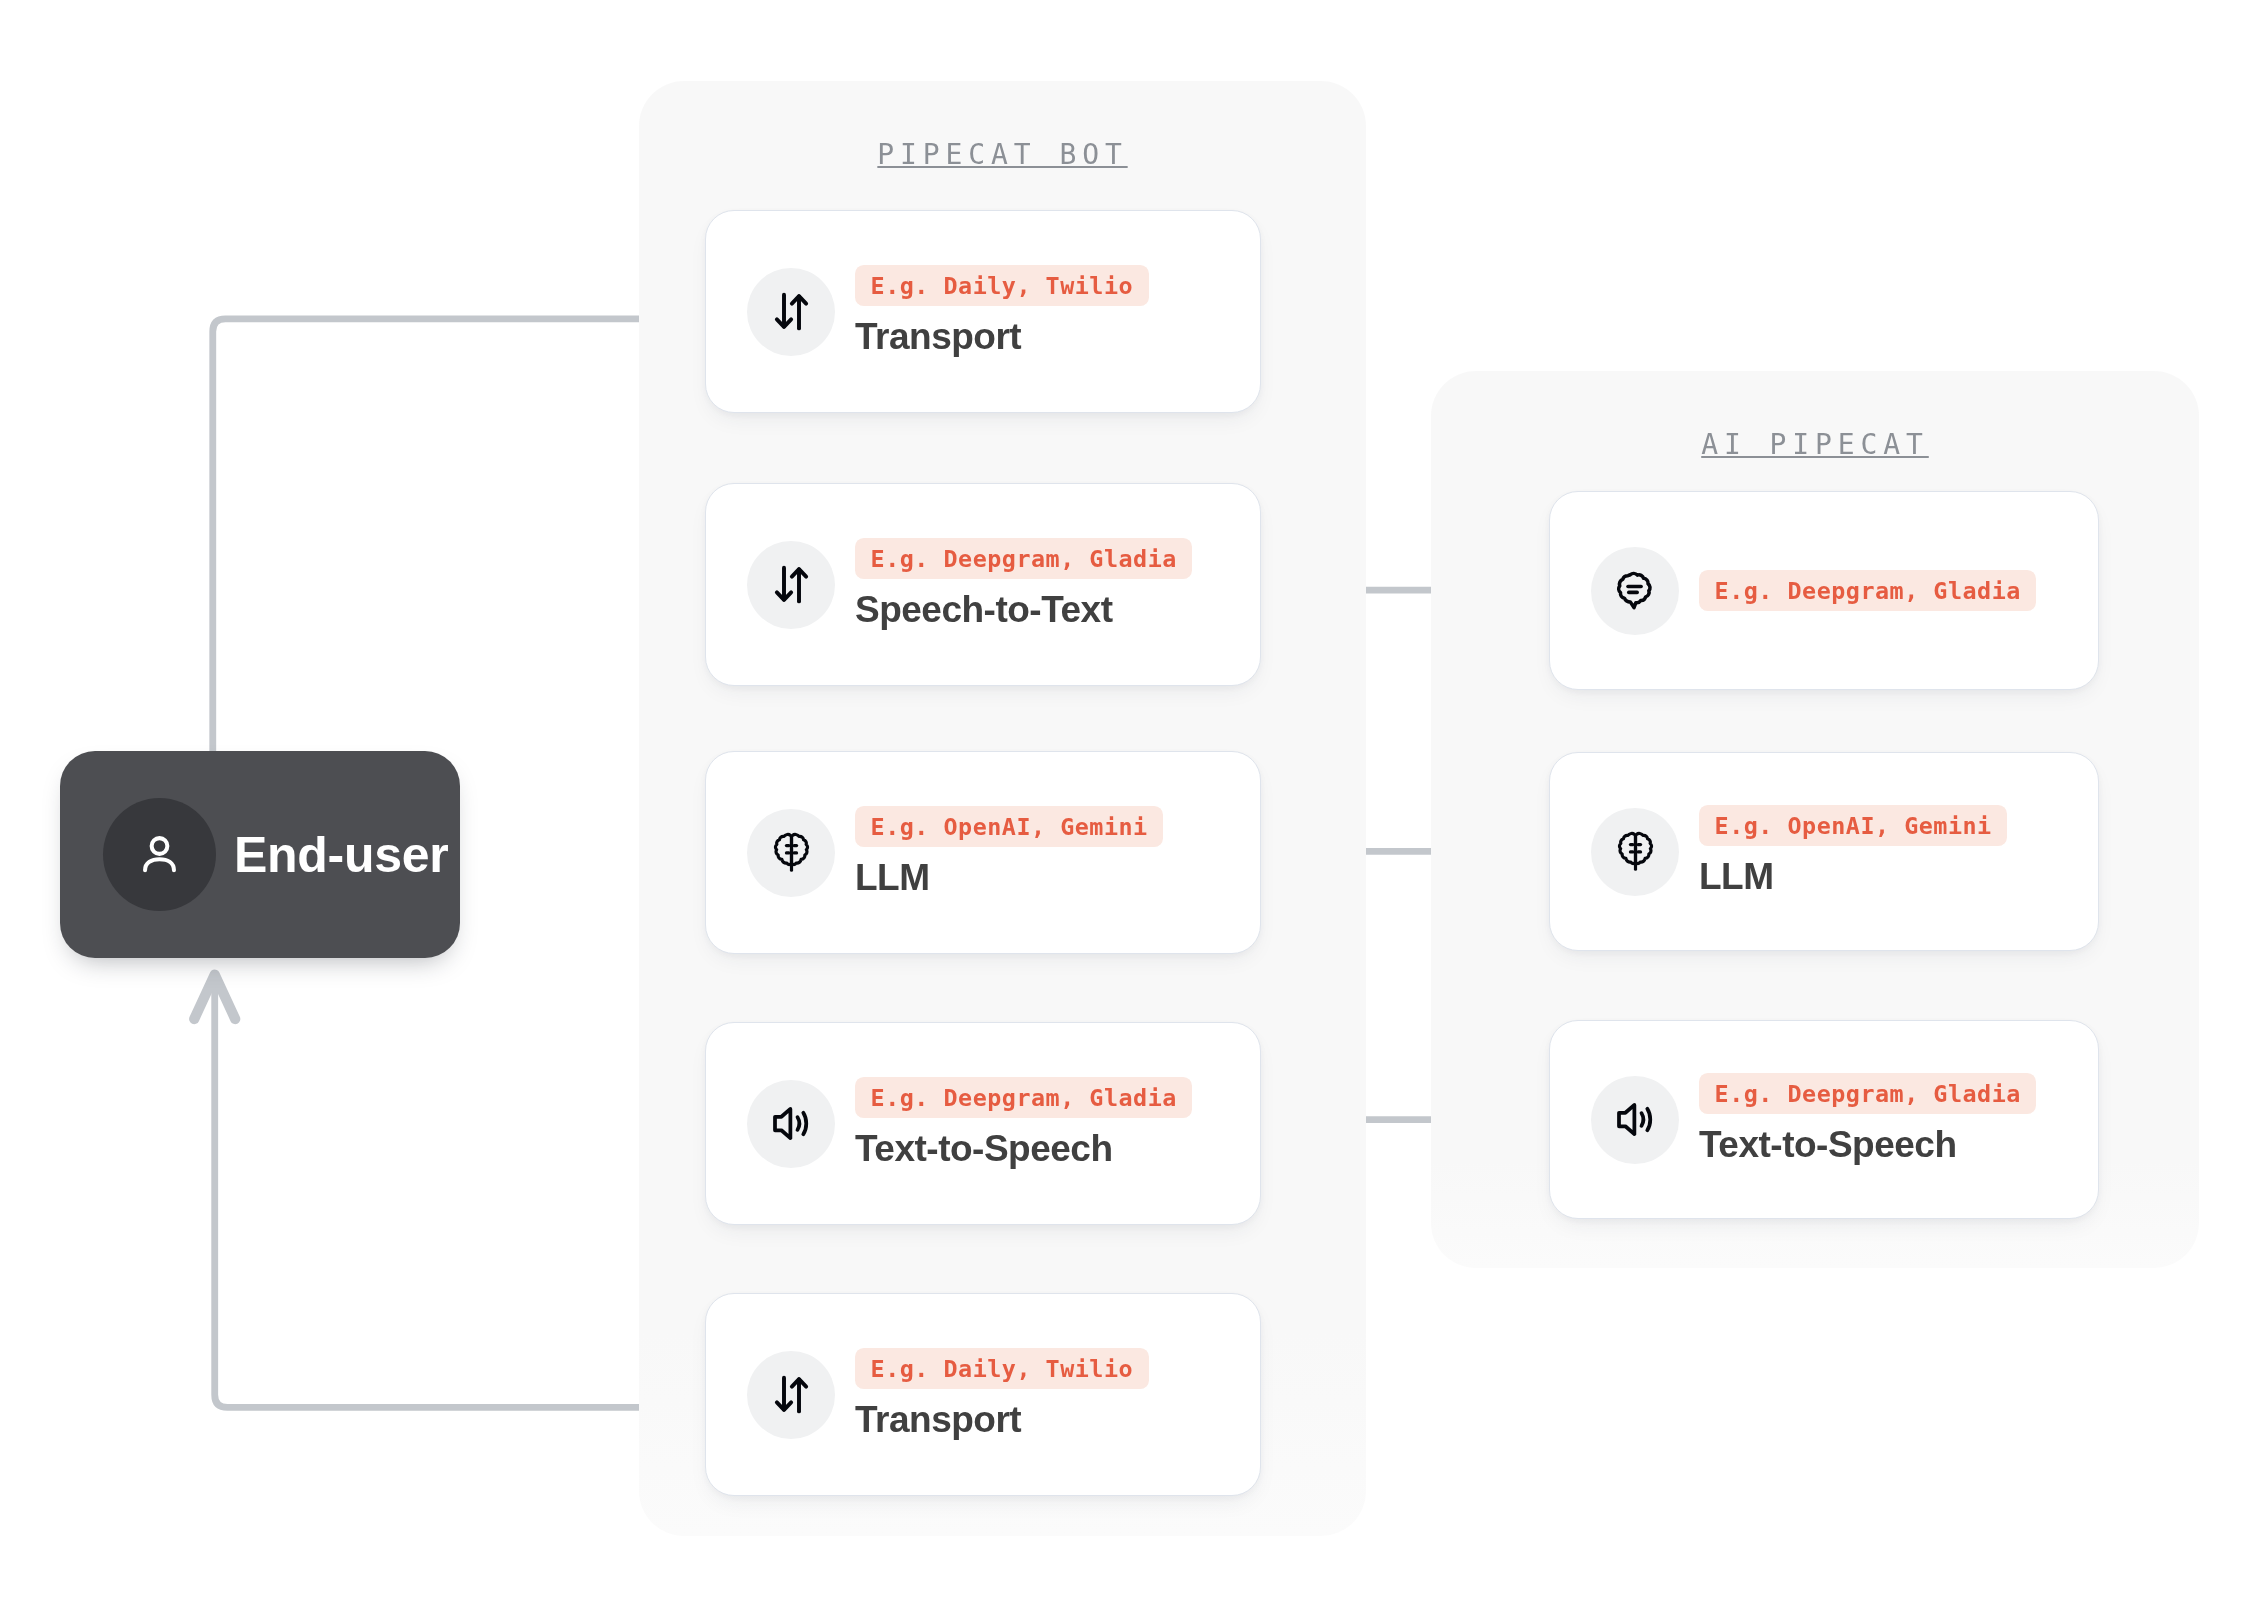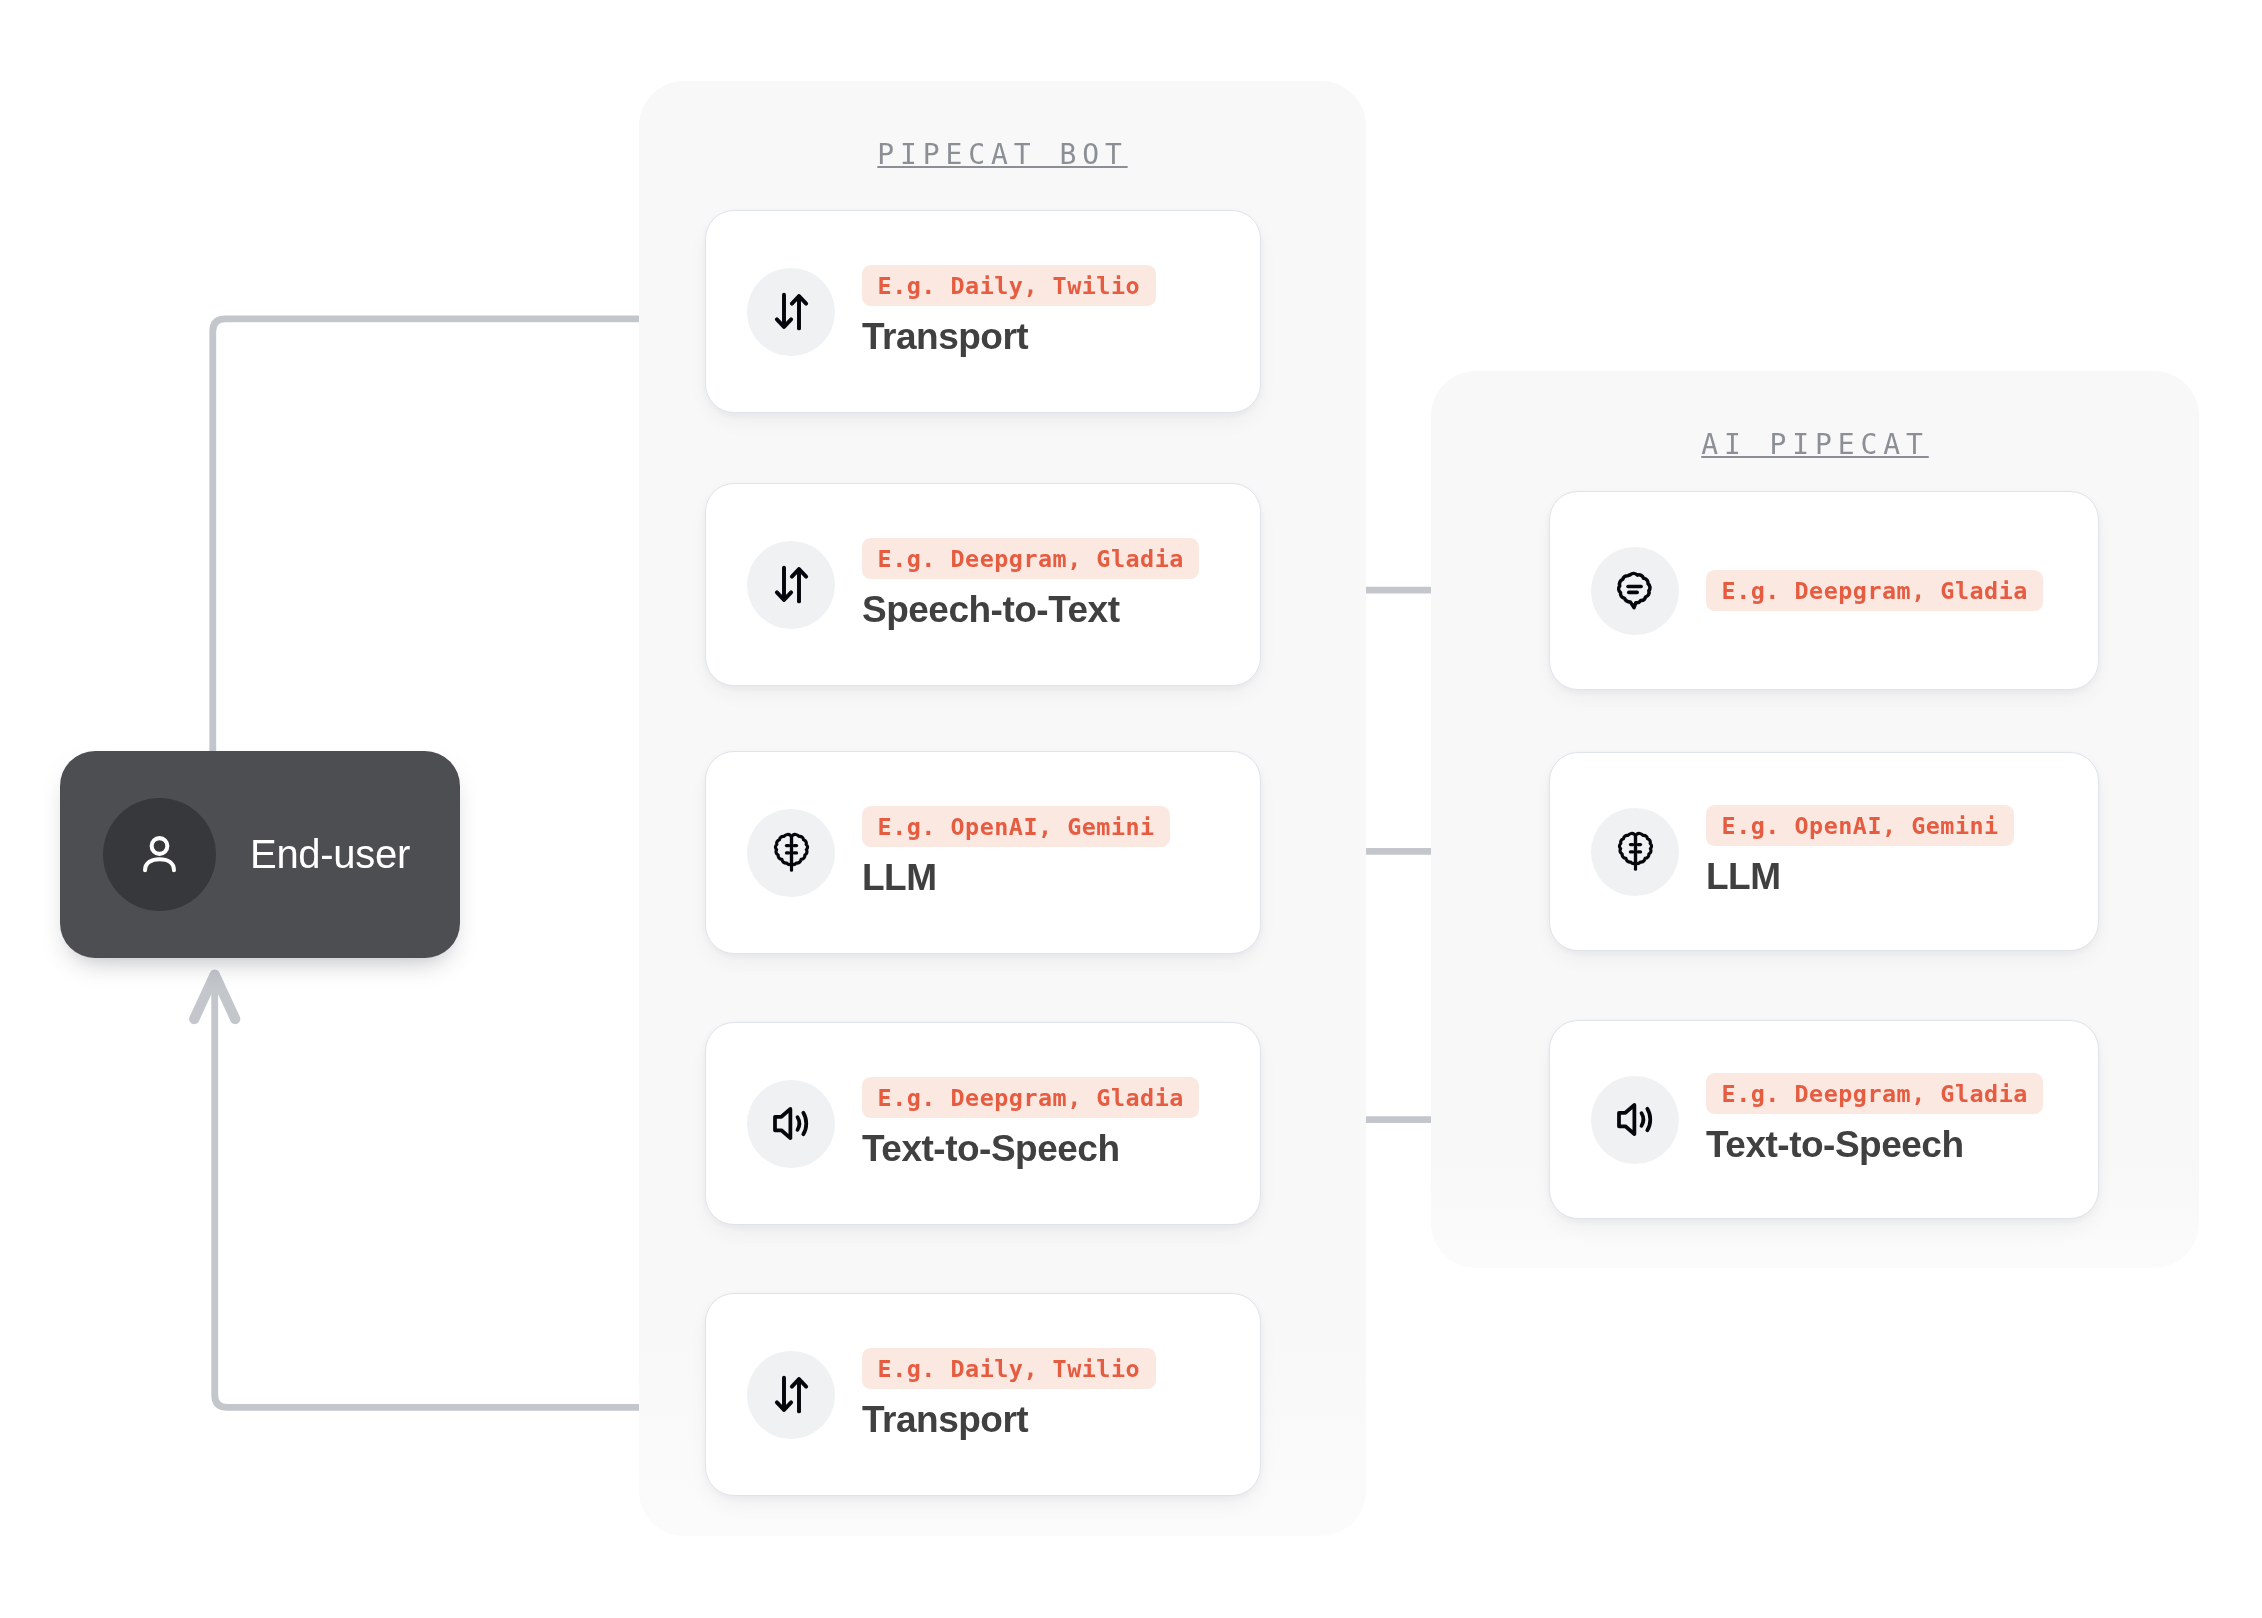--- a/index.html
+++ b/index.html
@@ -72,21 +72,21 @@
     min-width: 88px;
     border-radius: 50%;
     background: #f0f1f2;
     display: flex;
     align-items: center;
     justify-content: center;
     margin-left: 41px;
   }
   .card-icon svg { display: block; }
   .card-body {
-    margin-left: 27px;
+    margin-left: 20px;
     display: flex;
     flex-direction: column;
     align-items: flex-start;
     gap: 9.8px;
   }
   .badge {
     display: inline-block;
     background: #fbe8e1;
     color: #e65c41;
     font-family: "DejaVu Sans Mono", "Liberation Mono", monospace;
@@ -125,24 +125,24 @@
     height: 113px;
     min-width: 113px;
     border-radius: 50%;
     background: #37383c;
     margin-left: 43px;
     display: flex;
     align-items: center;
     justify-content: center;
   }
   #end-user .eu-label {
-    margin-left: 34px;
+    margin-left: 18px;
     color: #ffffff;
-    font-size: 40px;
-    font-weight: 400;
+    font-size: 50px;
+    font-weight: 700;
     letter-spacing: -0.3px;
   }
 
   
   #connectors {
     position: absolute;
     left: 0;
     top: 0;
     width: 2263px;
     height: 1619px;

